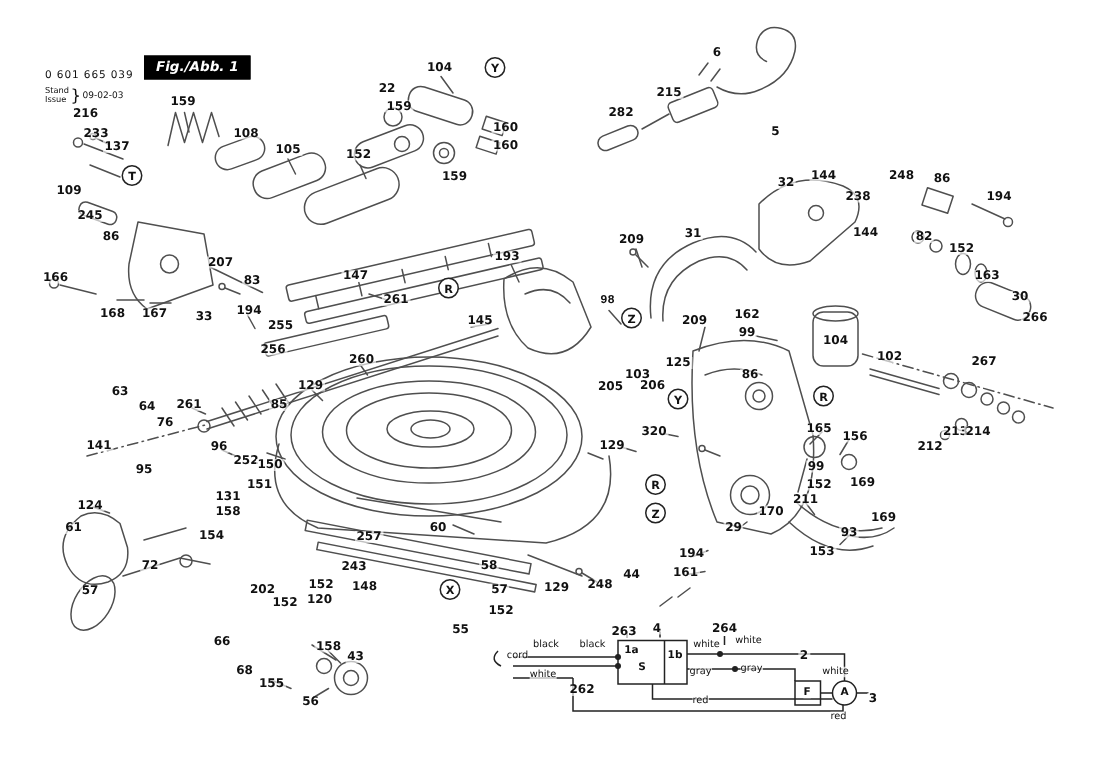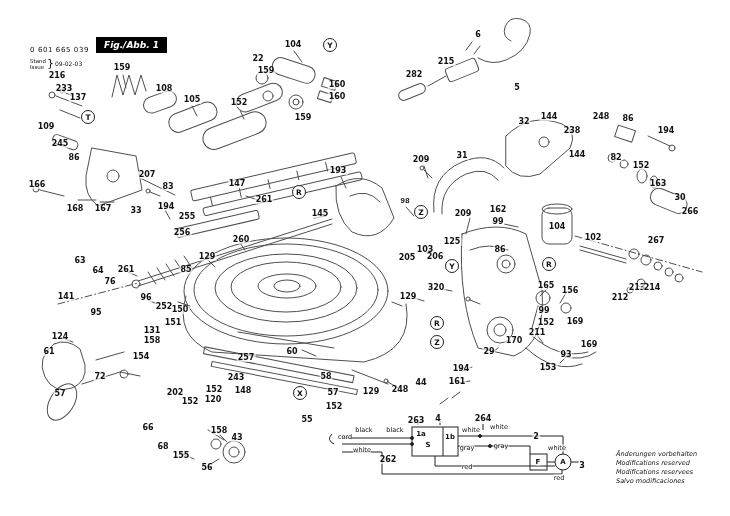--- a/index.html
+++ b/index.html
@@ -373,20 +373,14 @@
       <span class="wire-label" style="left: 467px; top: 467px;">red</span>
       <span class="wire-label" style="left: 557px; top: 448px;">white</span>
       <span class="wire-label" style="left: 559px; top: 478px;">red</span>
       <span class="wire-label terminal" style="left: 421px; top: 434px;">1a</span>
       <span class="wire-label terminal" style="left: 428px; top: 445px;">S</span>
       <span class="wire-label terminal" style="left: 450px; top: 437px;">1b</span>
       <span class="wire-label terminal" style="left: 538px; top: 462px;">F</span>
       <span class="wire-label terminal" style="left: 563px; top: 462px;">A</span>
     </div>
 
-  <div class="footer-notes">
-    <div>Änderungen vorbehalten</div>
-    <div>Modifications reserved</div>
-    <div>Modifications reservees</div>
-    <div>Salvo modificaciones</div>
-  </div>
 
 </div>
 
 </body></html>

